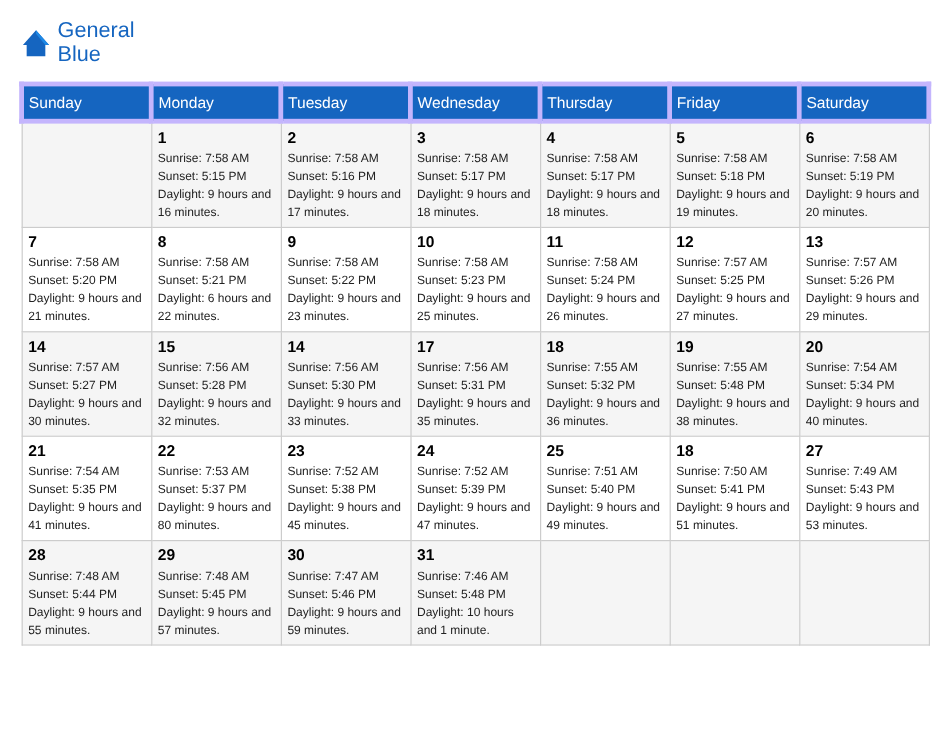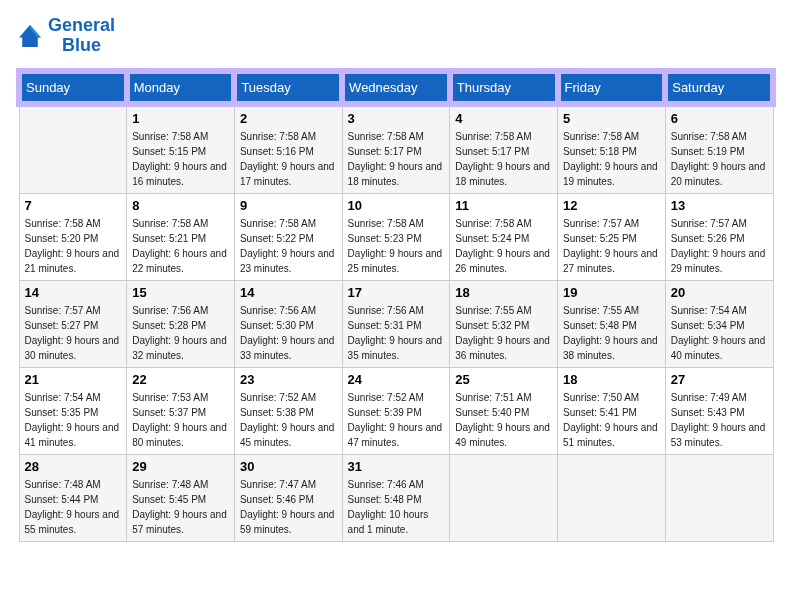--- a/index.html
+++ b/index.html
@@ -16,24 +16,23 @@
       align-items: flex-start;
       margin-bottom: 12px;
     }
     .logo {
       display: flex;
       align-items: center;
       gap: 4px;
     }
     .logo-text {
       font-size: 18px;
-      font-weight: bold;
+      font-weight: normal;
       color: #1a1a1a;
       line-height: 1.1;
-      text-align: center;
     }
     .logo-text span {
       color: #1565c0;
     }
     .logo-icon {
       width: 28px;
       height: 28px;
     }
     .title-block {
       text-align: right;
@@ -52,21 +51,21 @@
       border-collapse: collapse;
       font-size: 11px;
     }
     thead tr th {
       background-color: #1565c0;
       color: #fff;
       padding: 6px 4px;
       text-align: left;
       font-size: 13px;
       font-weight: normal;
-      border: 6px solid #c4b5fd;
+      border: 4px solid #c4b5fd;
     }
     tbody tr td {
       border: 1px solid #ccc;
       vertical-align: top;
       padding: 4px 5px;
       min-height: 80px;
       width: calc(100% / 7);
     }
     .day-number {
       font-size: 13px;

